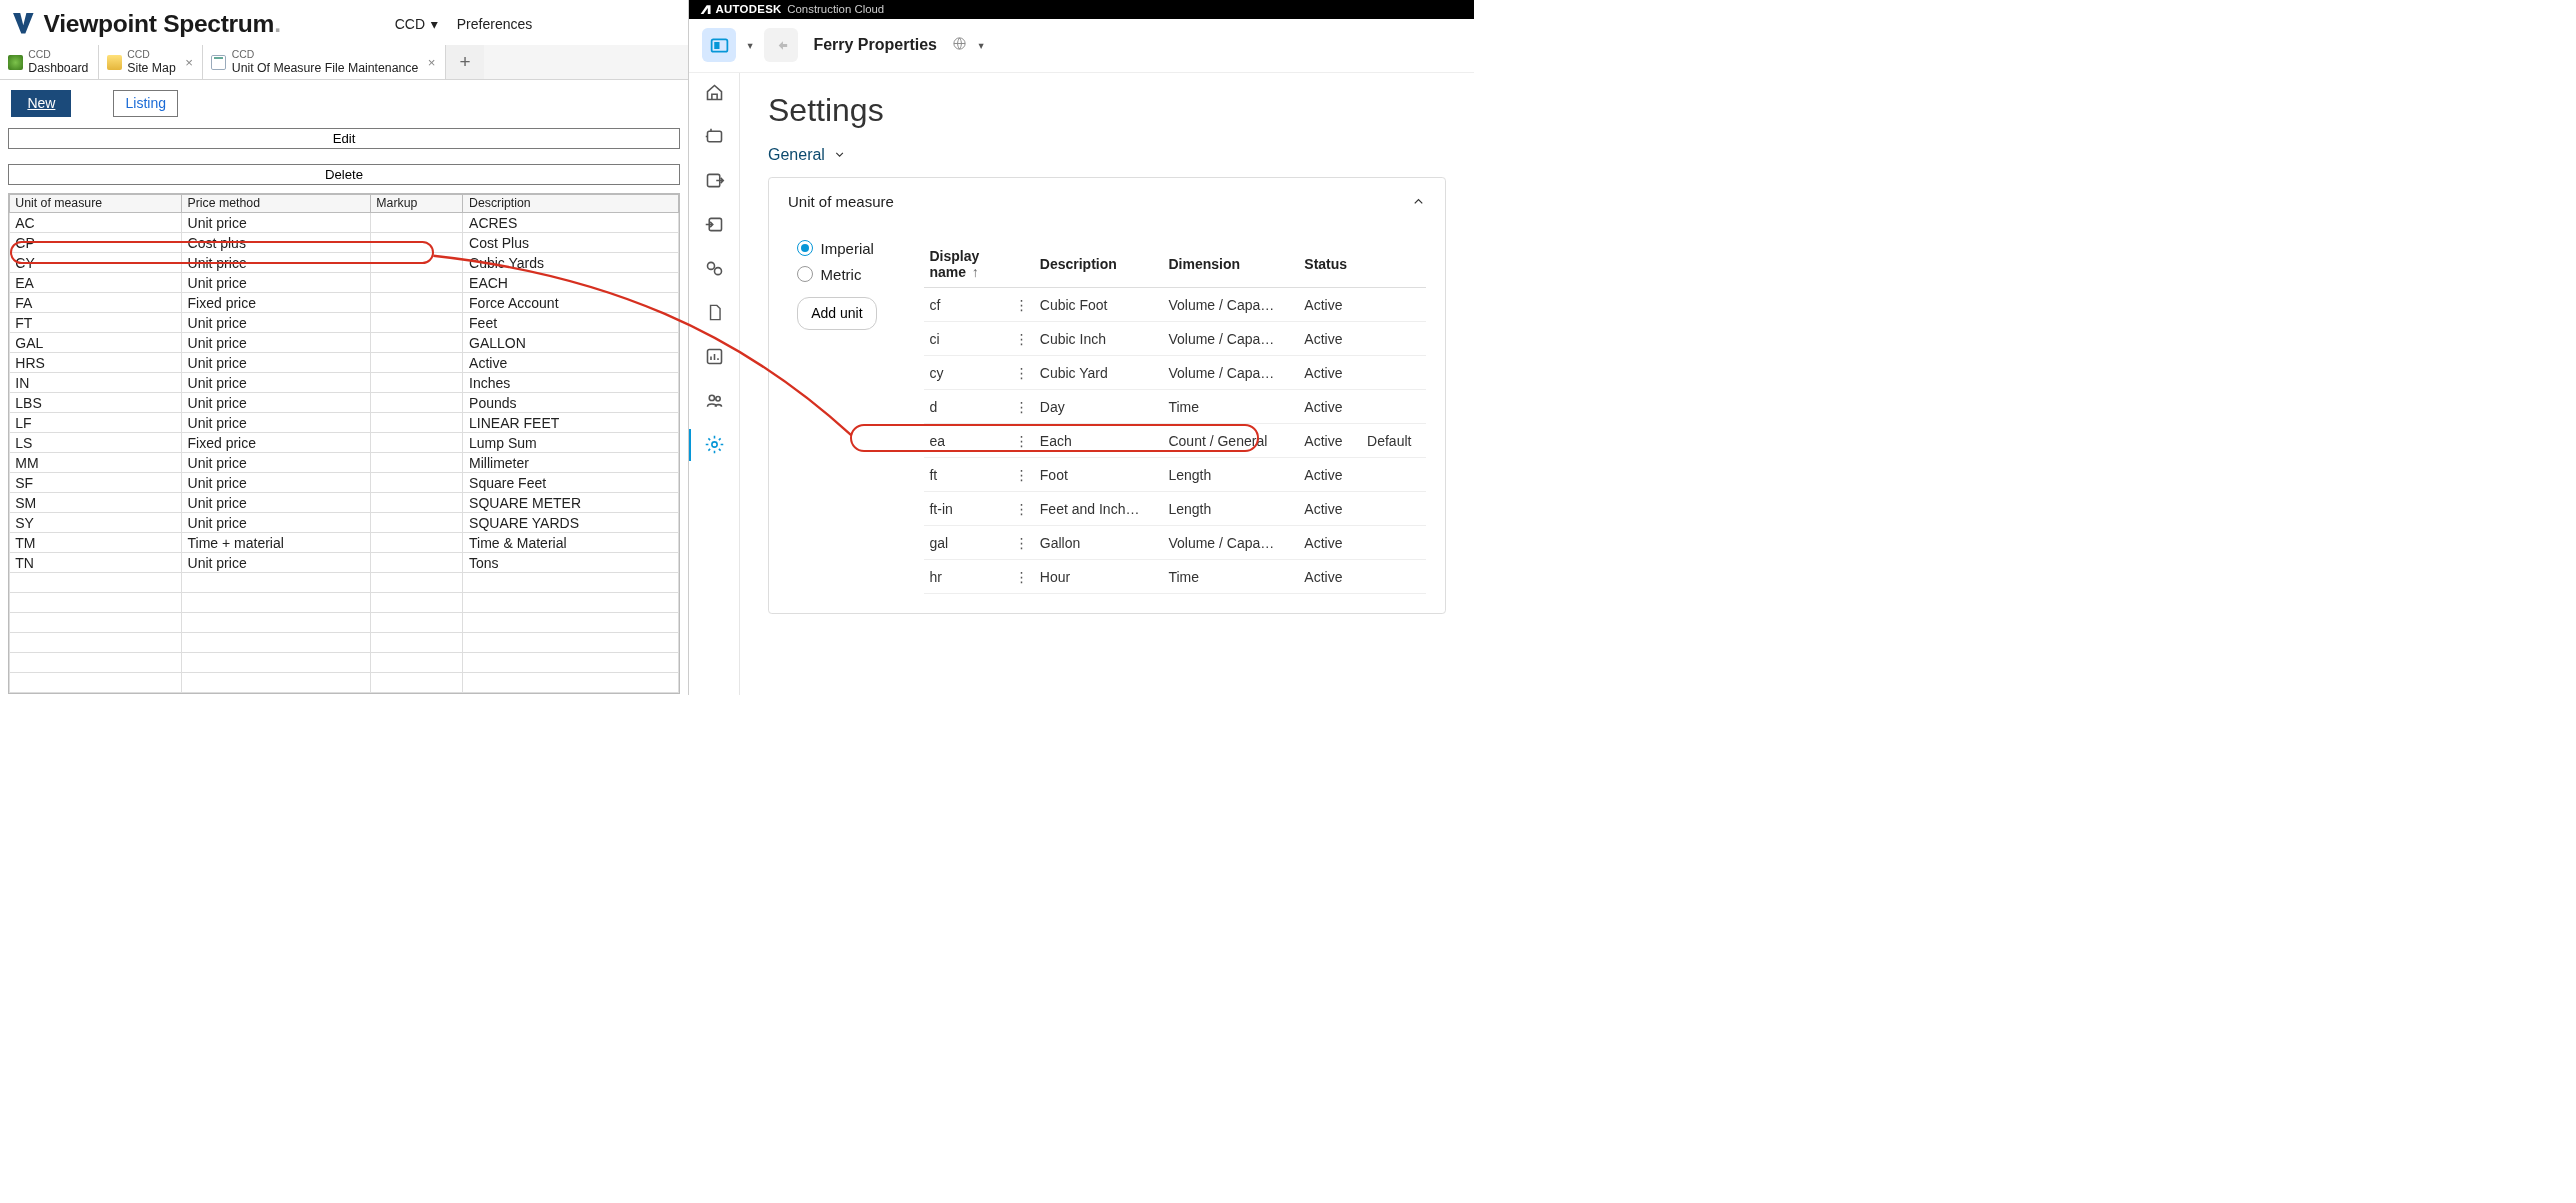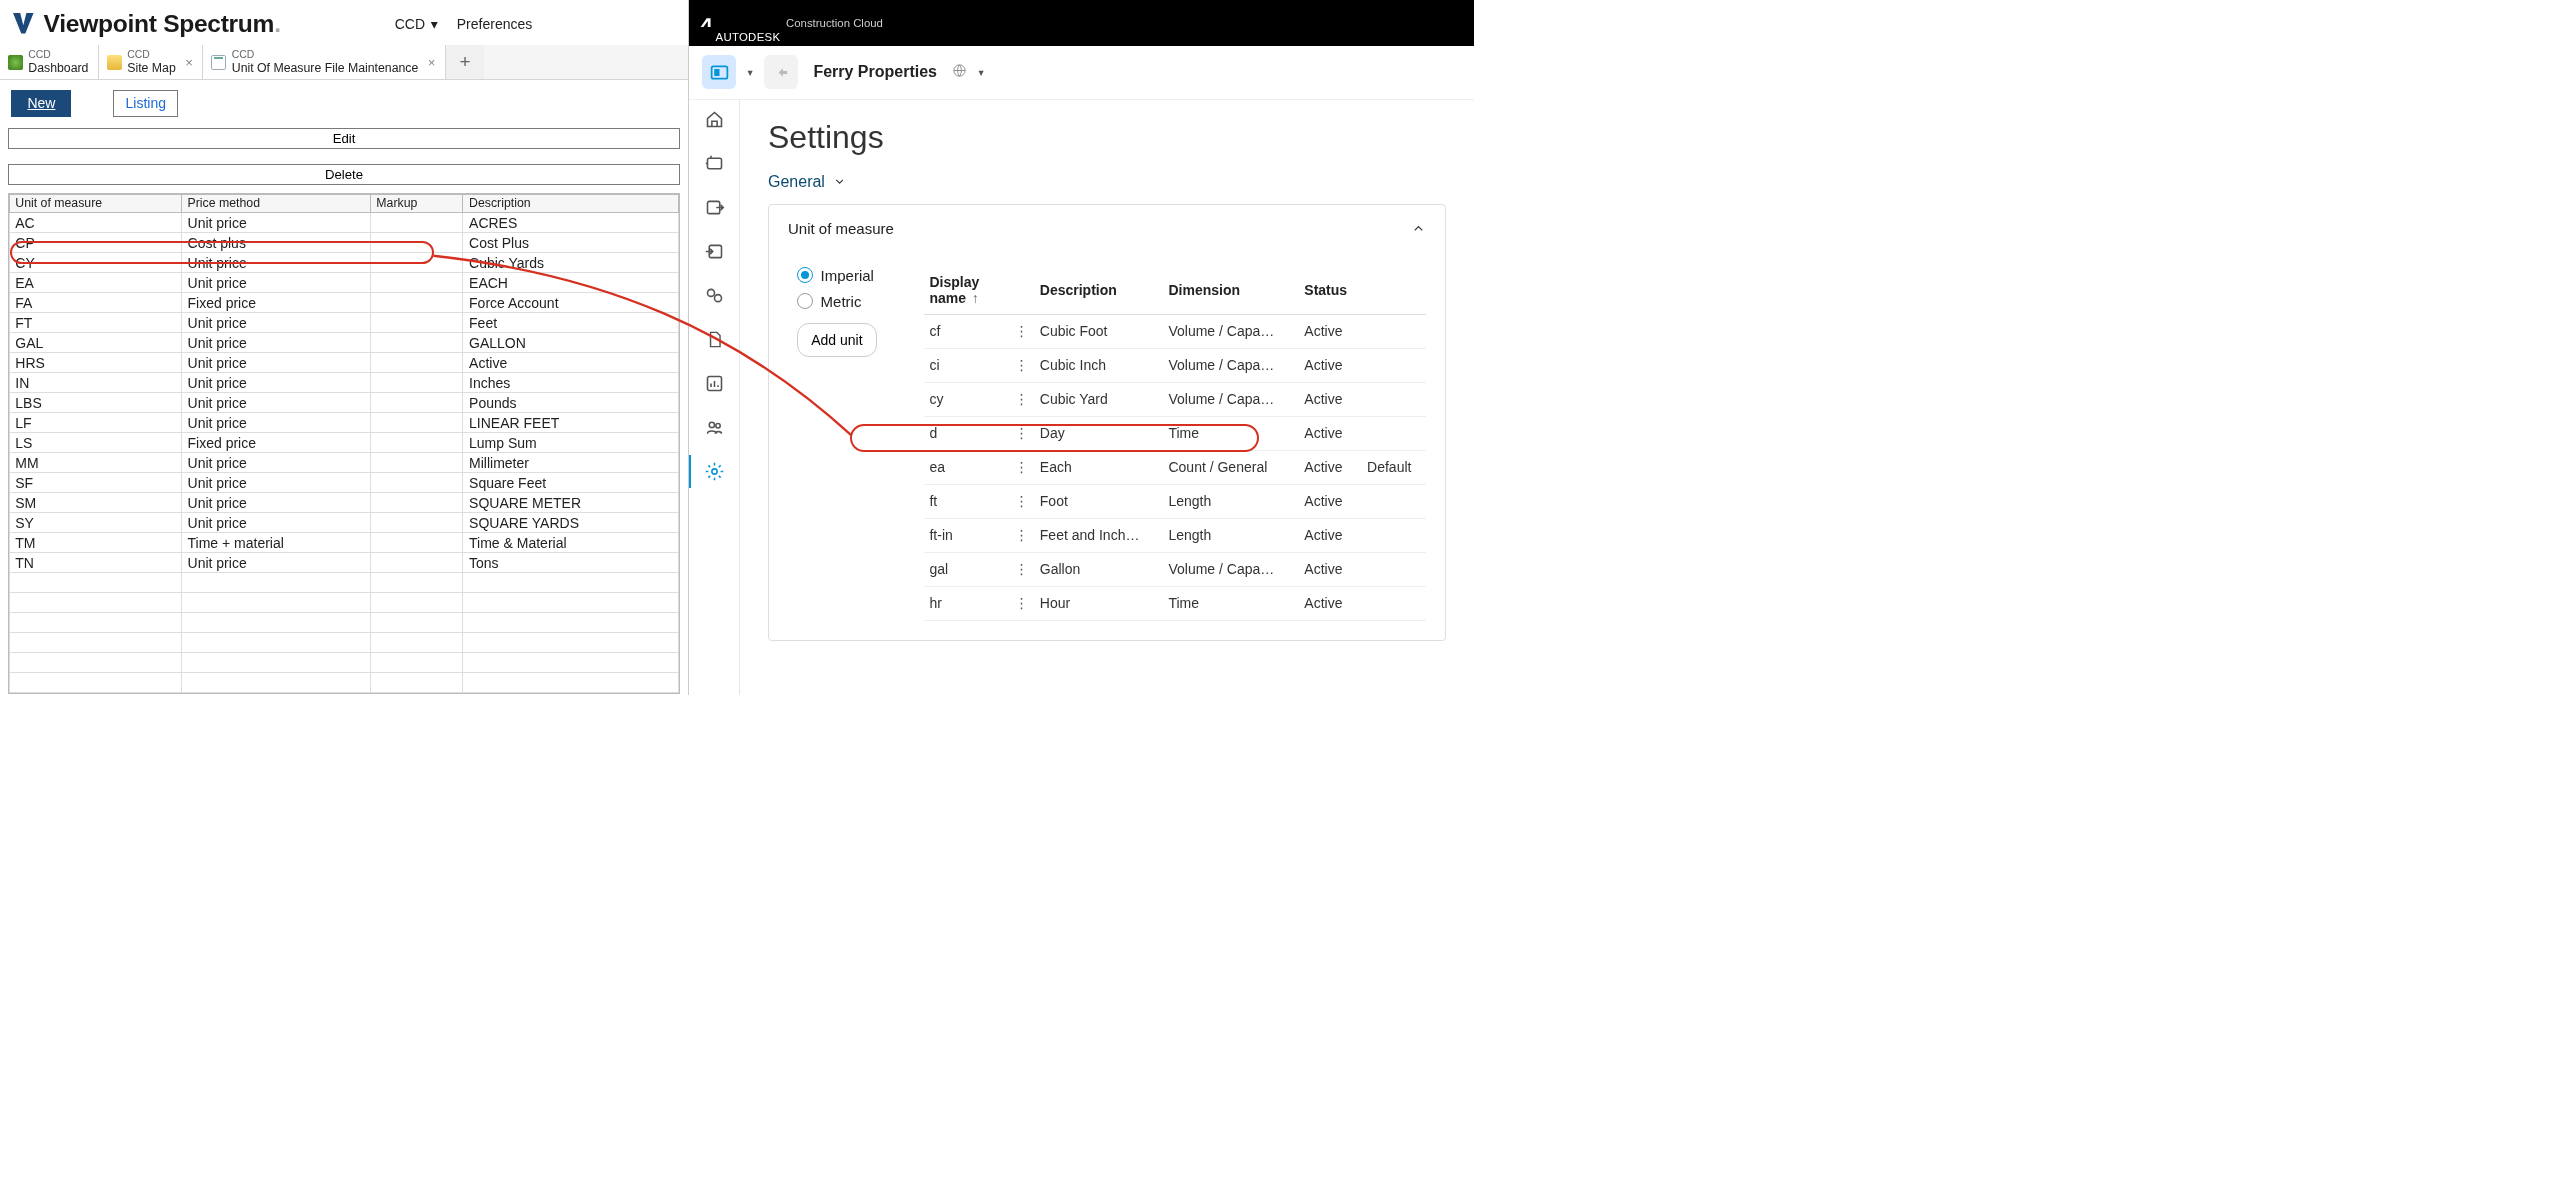--- a/index.html
+++ b/index.html
@@ -39,21 +39,21 @@
 .grid table { width:100%; border-collapse: collapse; }
 .grid th { background:#f6f6f6; border:0.9px solid #bbb; padding:1.9px 5.7px; font-weight:normal; text-align:left; font-size:12.3px; }
 .grid td { border:0.9px solid #ddd; padding:0.9px 5.7px; font-size:14px; height:20px; }
 .grid tr.empty td { height:20px; }
 
 
 .right-panel { flex:1; display:flex; flex-direction:column; background:#fff; }
 .acc-topbar { background:#000; color:#fff; padding:2.8px 9.5px; font-size:11.4px; display:flex; align-items:center; }
 .acc-autodesk { display:flex; align-items:center; gap:3.8px; }
 .acc-a-icon { width:13.2px; height:13.2px; }
-.acc-bold { font-weight:400; letter-spacing:0.3px;margin-top:28px; }
+.acc-bold { font-weight:700; letter-spacing:0.3px; }
 .acc-light { font-weight:400; color:#ccc; margin-left:1.9px; }
 
 .acc-header { display:flex; align-items:center; padding:9.5px 13.2px; gap:7.6px; border-bottom:0.9px solid #eee; }
 .acc-sq { width:34px; height:34px; border-radius:5.7px; display:flex; align-items:center; justify-content:center; }
 .acc-sq.blue { background:#d6e8ff; color:#0696d7; }
 .acc-sq.gray { background:#f2f2f2; color:#bbb; }
 .acc-caret { color:#555; font-size:10.4px; cursor:pointer; margin:0 3.8px; }
 .acc-proj { font-size:16px; font-weight:600; margin-left:7.6px; }
 .acc-globe { margin-left:7.6px; color:#777; }
 

